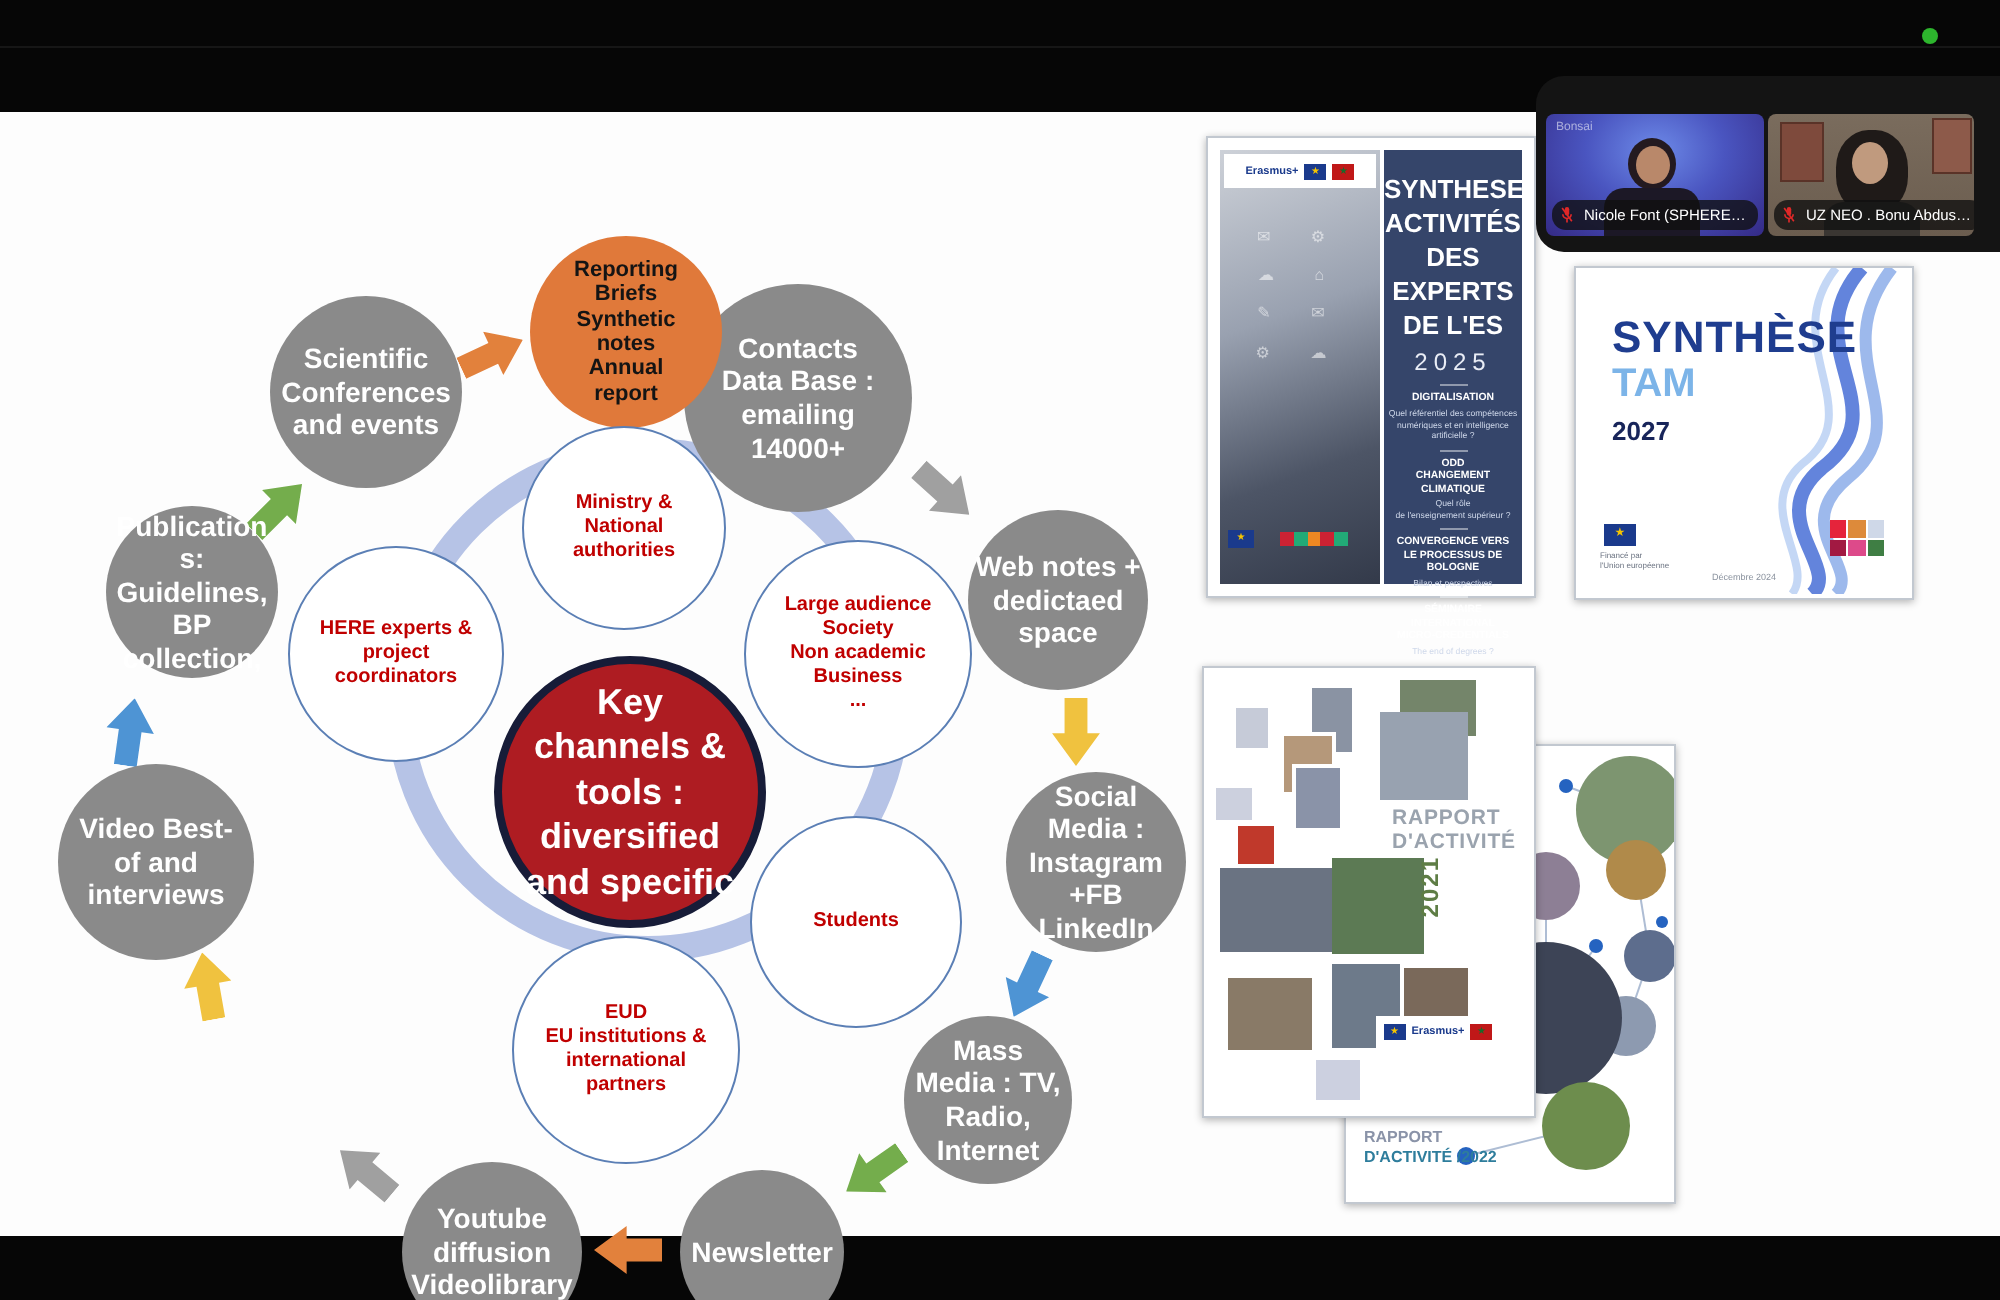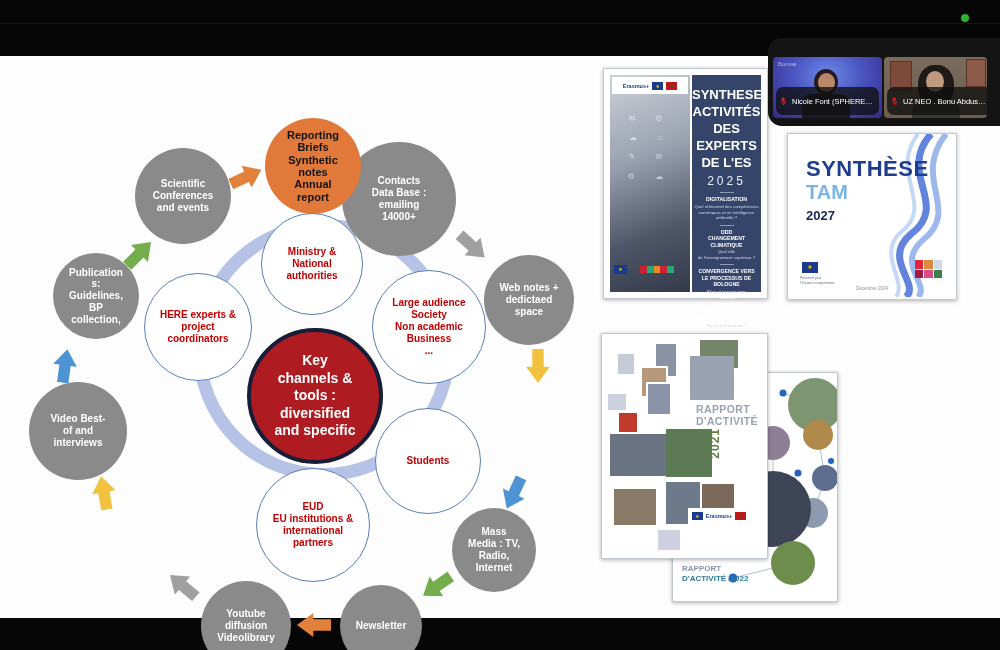--- a/index.html
+++ b/index.html
@@ -14,30 +14,30 @@
   .status-dot{position:absolute;left:961px;top:14px;width:8px;height:8px;border-radius:50%;background:#2DB52D;}
 
   
   .slide{position:absolute;left:0;top:56px;width:1000px;height:562px;background:#fdfdfd;}
 
   
   .ring{position:absolute;left:193px;top:163px;width:236px;height:236px;border-radius:50%;
         border:13px solid #B6C3E6;}
   .gnode{position:absolute;border-radius:50%;background:#8A8A8A;color:#fff;display:flex;
          align-items:center;justify-content:center;text-align:center;font-weight:bold;
-         font-size:10px;line-height:1.18;}
+         font-size:14px;line-height:1.18;}
   .onode{position:absolute;border-radius:50%;background:#E0793A;color:#141414;display:flex;
          align-items:center;justify-content:center;text-align:center;font-weight:bold;
          font-size:11px;line-height:1.12;}
   .inode{position:absolute;border-radius:50%;background:#fff;border:1.5px solid #5B7FB5;
          color:#C00000;display:flex;align-items:center;justify-content:center;text-align:center;
          font-weight:bold;font-size:10px;line-height:1.2;}
   .cnode{position:absolute;left:247px;top:272px;width:128px;height:128px;border-radius:50%;
          background:#AE1C22;border:4px solid #171C38;color:#fff;display:flex;align-items:center;
-         justify-content:center;text-align:center;font-weight:bold;font-size:14px;line-height:1.25;}
+         justify-content:center;text-align:center;font-weight:bold;font-size:18px;line-height:1.25;}
   .arrow{position:absolute;width:34px;height:26px;
          clip-path:polygon(0% 28%,52% 28%,52% 4%,100% 50%,52% 96%,52% 72%,0% 72%);}
   .ar-orange{background:#E2813C}.ar-gray{background:#A0A0A0}.ar-yellow{background:#F0C23F}
   .ar-blue{background:#4E94D4}.ar-green{background:#74AD4C}
 
   
   .doc{position:absolute;background:#fff;border:1px solid #c2c8d0;box-shadow:0 1px 4px rgba(0,0,0,.3);}
 
   
   .d1-photo{position:absolute;left:6px;top:6px;width:80px;height:217px;
@@ -86,21 +86,21 @@
            align-items:center;justify-content:center;gap:3px;z-index:3;}
   .d4-title{position:absolute;left:9px;top:191px;font-size:8px;font-weight:bold;line-height:1.25;z-index:2;}
   .d4-t1{color:#8A93A8;}.d4-t2{color:#2E7D9C;}
 
   
   .vc{position:absolute;left:768px;top:38px;width:246px;height:88px;background:#141414;
       border-radius:14px;}
   .tile{position:absolute;top:19px;height:61px;border-radius:4px;overflow:hidden;}
   .tile1{left:5px;width:109px;background:radial-gradient(ellipse at 50% 30%,#6d8ae8 0%,#4a55c0 45%,#342a86 100%);}
   .tile2{left:116px;width:103px;background:linear-gradient(#7a6c5d,#6b5d4f);}
-  .pill{position:absolute;left:3px;bottom:3px;height:28px;display:flex;align-items:center;gap:5px;
+  .pill{position:absolute;left:3px;bottom:3px;height:15px;display:flex;align-items:center;gap:5px;
         background:rgba(16,16,16,.78);border-radius:7px;padding:0 6px 0 4px;color:#fff;
         font-size:7.5px;white-space:nowrap;}
   .wm{position:absolute;left:5px;top:4px;font-size:6px;color:rgba(255,255,255,.55);}
   .head{position:absolute;border-radius:50%;}
   .body{position:absolute;border-radius:10px 10px 0 0;}
 </style>
 </head>
 <body>
 
 <div id="screen">
@@ -128,20 +128,25 @@
     <div class="gnode pre" style="left:135px;top:92px;width:96px;height:96px">Scientific
 Conferences
 and events</div>
     <div class="gnode pre" style="left:342px;top:86px;width:114px;height:114px">Contacts
 Data Base :
 emailing
 14000+</div>
     <div class="gnode pre" style="left:484px;top:199px;width:90px;height:90px">Web notes +
 dedictaed
 space</div>
+    <div class="gnode pre" style="left:503px;top:330px;width:90px;height:90px">Social
+Media :
+Instagram
++FB
+LinkedIn</div>
     <div class="gnode pre" style="left:452px;top:452px;width:84px;height:84px">Mass
 Media : TV,
 Radio,
 Internet</div>
     <div class="gnode pre" style="left:340px;top:529px;width:82px;height:82px">Newsletter</div>
     <div class="gnode pre" style="left:201px;top:525px;width:90px;height:90px">Youtube
 diffusion
 Videolibrary</div>
     <div class="gnode pre" style="left:29px;top:326px;width:98px;height:98px">Video Best-
 of and

